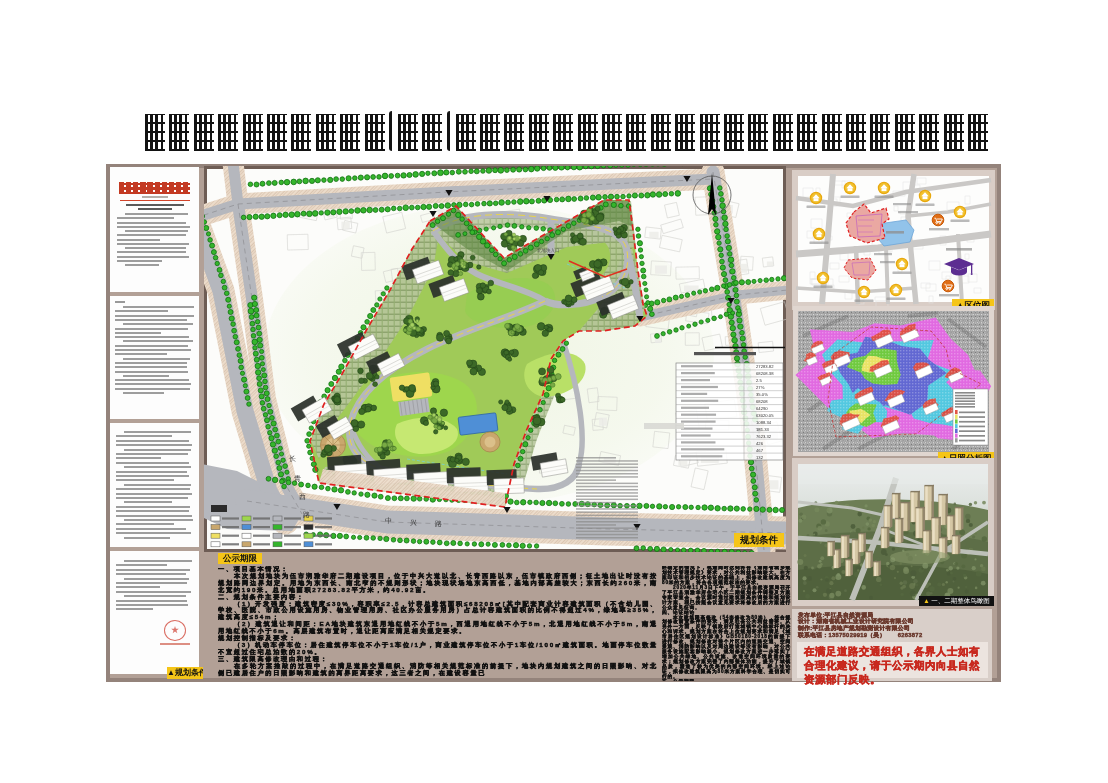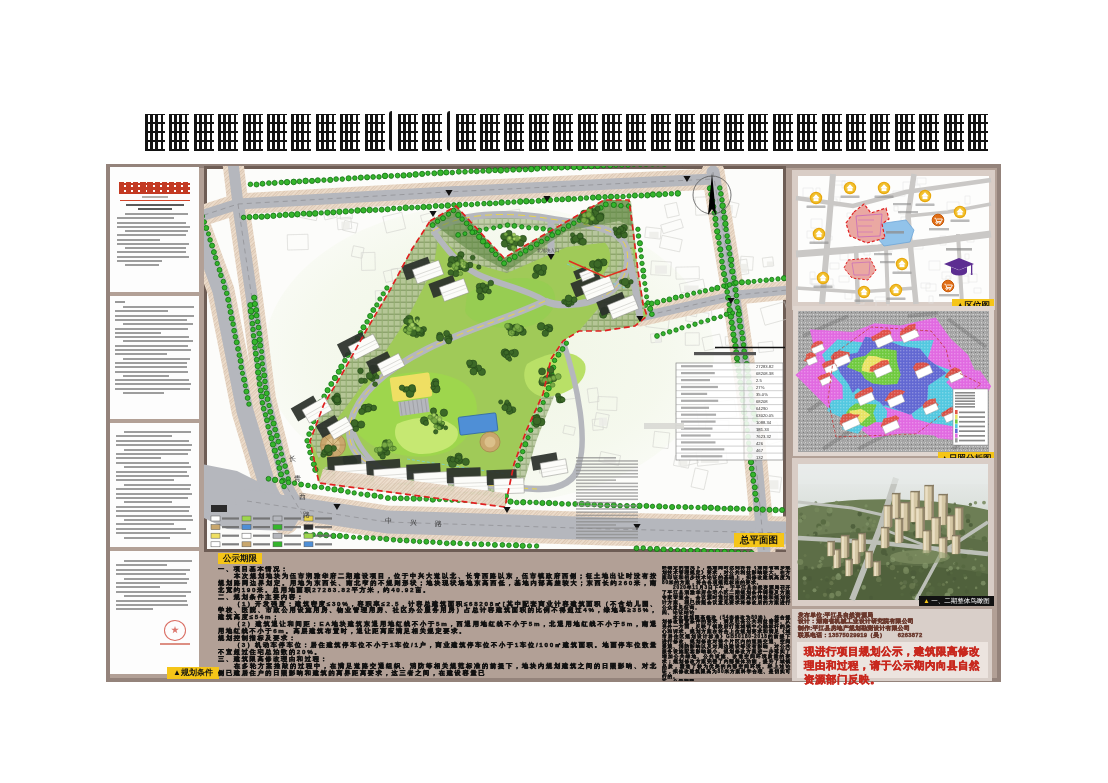--- a/index.html
+++ b/index.html
@@ -98,21 +98,21 @@
 <div class="abs" style="left:116px;top:590.8px;width:75.2px;height:2px;background:#9d9d9d;"></div>
 <div class="abs" style="left:124px;top:595.2px;width:62.3px;height:2px;background:#9d9d9d;"></div>
 <div class="abs" style="left:116px;top:599.6px;width:71.2px;height:2px;background:#9d9d9d;"></div>
 <div class="abs" style="left:116px;top:604px;width:72.3px;height:2px;background:#9d9d9d;"></div>
 <div class="abs" style="left:116px;top:608.4px;width:36.9px;height:2px;background:#9d9d9d;"></div>
 
 <div class="abs" style="left:164px;top:620px;width:22px;height:21px;border:1.8px solid rgba(205,60,45,.75);border-radius:50%;box-sizing:border-box;"></div>
 <div class="abs" style="left:171px;top:626px;width:8px;height:8px;background:rgba(205,60,45,.7);clip-path:polygon(50% 0,61% 35%,98% 35%,68% 57%,79% 91%,50% 70%,21% 91%,32% 57%,2% 35%,39% 35%);"></div>
 <div class="abs" style="left:160px;top:643px;width:30px;height:2.4px;background:rgba(200,70,50,.6);"></div>
 
-<div class="ylab" style="left:167px;top:667px;width:52px;height:12px;font-size:8px;line-height:12px;">▲规划条件</div>
+<div class="ylab" style="left:167px;top:667px;width:36px;height:12px;font-size:8px;line-height:12px;">▲规划条件</div>
 
 <svg class="abs" style="left:204px;top:166px" width="582" height="386" viewBox="0 0 582 386" xmlns="http://www.w3.org/2000/svg">
 <defs>
 <pattern id="hat" width="5" height="5" patternUnits="userSpaceOnUse" patternTransform="rotate(45)">
  <rect width="5" height="5" fill="#ecdccb"></rect>
  <line x1="0" y1="0" x2="0" y2="5" stroke="#cdb59e" stroke-width="1.1"></line>
  <line x1="2.5" y1="0" x2="2.5" y2="5" stroke="#d9c3ad" stroke-width="0.7"></line>
 </pattern>
 <pattern id="gh" width="6" height="6" patternUnits="userSpaceOnUse">
  <rect width="6" height="6" fill="#b7c69d"></rect>
@@ -1537,21 +1537,21 @@
 <text x="92" y="330">西</text>
 <text x="96" y="348">路</text>
 <text x="178" y="354">中</text>
 <text x="203" y="356">兴</text>
 <text x="228" y="357">路</text>
 <text x="330" y="83" font-size="4.5" fill="#444">北地块入口</text>
 </g>
 </g>
 </svg>
 
-<div class="ylab" style="left:734px;top:533px;width:50px;height:14px;font-size:9.5px;line-height:14px;">总平面图</div>
+<div class="ylab" style="left:734px;top:533px;width:50px;height:14px;font-size:9.5px;line-height:14px;">规划条件</div>
 
 <svg class="abs" style="left:792px;top:170px" width="203" height="140" viewBox="0 0 203 140" xmlns="http://www.w3.org/2000/svg">
 <rect width="203" height="140" fill="#d9cdc6"></rect>
 <rect x="6" y="6" width="191" height="126" fill="#fdfdfc"></rect>
 <g transform="translate(6,6)">
 <g stroke="#e4e4e2" stroke-width="0.5" fill="none">
 <rect x="32" y="87" width="9" height="6"></rect>
 <rect x="41" y="100" width="10" height="6"></rect>
 <rect x="96" y="30" width="4" height="5"></rect>
 <rect x="112" y="9" width="10" height="4"></rect>
@@ -2196,18 +2196,18 @@
 <rect x="6" y="6" width="190" height="20" fill="#e8ebe9" opacity="0.55"></rect>
 </g>
 </svg>
 
 <div class="abs" style="left:919px;top:596px;width:75px;height:9.5px;background:#111;color:#fff;font-size:6.5px;line-height:9.5px;text-align:center;white-space:nowrap;"><span style="color:#f5c518">▲</span> 一、二期整体鸟瞰图</div>
 
 <div class="abs" style="left:792px;top:609px;width:200px;height:72px;background:#d9cfc9;"></div>
 <div class="abs" style="left:798px;top:611.5px;width:194px;height:28px;color:#5f3025;font-size:5.8px;line-height:6.9px;font-weight:bold;letter-spacing:0.3px;-webkit-text-stroke:0.45px #6b382c;">发布单位:平江县自然资源局<br>设计：湖南省机械工业设计研究院有限公司<br>制作:平江县房地产规划勘测设计有限公司<br>联系电话：13575029919（吴）　　6263872</div>
 
 <div class="abs" style="left:797px;top:642px;width:191px;height:36px;background:#ece4df;"></div>
-<div class="abs" style="left:804px;top:645px;width:182px;color:#c8281e;font-size:10.5px;line-height:13.8px;font-weight:bold;letter-spacing:0.5px;-webkit-text-stroke:0.5px #c8281e;">现进行项目规划公示，建筑限高修改理由和过程，请于公示期内向县自然资源部门反映。</div>
+<div class="abs" style="left:804px;top:645px;width:182px;color:#c8281e;font-size:10.5px;line-height:13.8px;font-weight:bold;letter-spacing:0.5px;-webkit-text-stroke:0.5px #c8281e;">在满足道路交通组织，各界人士如有合理化建议，请于公示期内向县自然资源部门反映。</div>
 
 <div class="ylab" style="left:218px;top:552.5px;width:44px;height:11.5px;font-size:8.5px;line-height:11.5px;">公示期限</div>
 
 <div class="abs" style="left:218px;top:566px;width:440px;height:115px;font-size:6.2px;line-height:6.9px;color:#000;font-weight:bold;-webkit-text-stroke:0.45px #111;text-align:justify;letter-spacing:1.7px;overflow:hidden;"><b>一、项目基本情况：</b><br>　　本次规划地块为伍市润雅华府二期建设项目，位于中兴大道以北、长青西路以东，伍市镇政府西侧；征土地出让时没有按规划路网边界划定。用地为东西长、南北窄的不规则形状；地块现状场地东高西低，基地内部高差较大；东西长约260米，南北宽约190米。总用地面积27283.82平方米，约40.92亩。<br><b>二、规划条件主要内容：</b><br>　　（1）开发强度：建筑密度≤30%，容积率≤2.5，计容总建筑面积≤68208㎡[其中配套商业计容建筑面积（不含幼儿园、学校、医院、市政公用设施用房、物业管理用房、社区办公服务用房）占总计容建筑面积的比例不得超过4%，绿地率≥35%，建筑高度≤54m；<br>　　（2）建筑退让和间距：EA地块建筑东退用地红线不小于5m，西退用地红线不小于5m，北退用地红线不小于5m，南退用地红线不小于6m。高层建筑布置时，退让距离应满足相关规定要求。<br>规划控制指标及要求：<br>　　（3）机动车停车位：居住建筑停车位不小于1车位/1户，商业建筑停车位不小于1车位/100㎡建筑面积。地面停车位数量不宜超过住宅总泊数的20%。<br><b>三、建筑限高修改理由和过程：</b><br>　　在多轮方案推敲的过程中，在满足道路交通组织、消防等相关规范标准的前提下，地块内规划建筑之间的日照影响、对北侧已建居住户的日照影响和建筑的离界距离要求，这三者之间，在建设容量已</div>
 
 <div class="abs" style="left:662px;top:566px;width:129px;height:115px;font-size:4.7px;line-height:4.95px;color:#000;font-weight:bold;-webkit-text-stroke:0.35px #111;text-align:justify;letter-spacing:0.8px;overflow:hidden;">经确定的情况下，视难同时达到符合《湖南省城乡规划技术管理规定》要求，对公共利益影响较大。在方案印证和初步技术论证的基础上，拟修改建筑高度为80米的方案，符合各项规范标准的要求。<br>　　2020年11月3日下午，于平江县自然资源局召开了平江县润雅华府住宅小区二期规划条件调整及方案专家审查会。会议源时通过建筑限高的调整和规划设计方案。现已按照会议意见要求将修改后的方案进行公众意见征询。<br><b>四、论证结论</b><br>　　本次建筑限高修改（54米修改为80米），符合规划修改前置条件的要求，满足社会公共利益需要。从另外一方面，反映了镇政府打造城镇中心勘标杆的决心和诉求。规划方案在符合上位规划要求和满足《城市居住区规划设计标准》GB50180-2018的前提下进行修改、规划修改对整个片区内的道路交通、空间景观、消防影响以及对周边建设等没有影响，对公共服务设施配套影响极小。规划修改方案进一步落实了增加公共绿地、公共设施、改造空间环境质量的要求；规划修改方案完善了内部整体功能，提升了城镇品质，塑造了较为优美的内部空间环境。经上述论证，拟修改建筑限高为80米方案科学合理、是切实可行的。<br><b>五、公示期限</b><br>　　2020年12月15日—2020年12月23日</div>
 </body></html>

